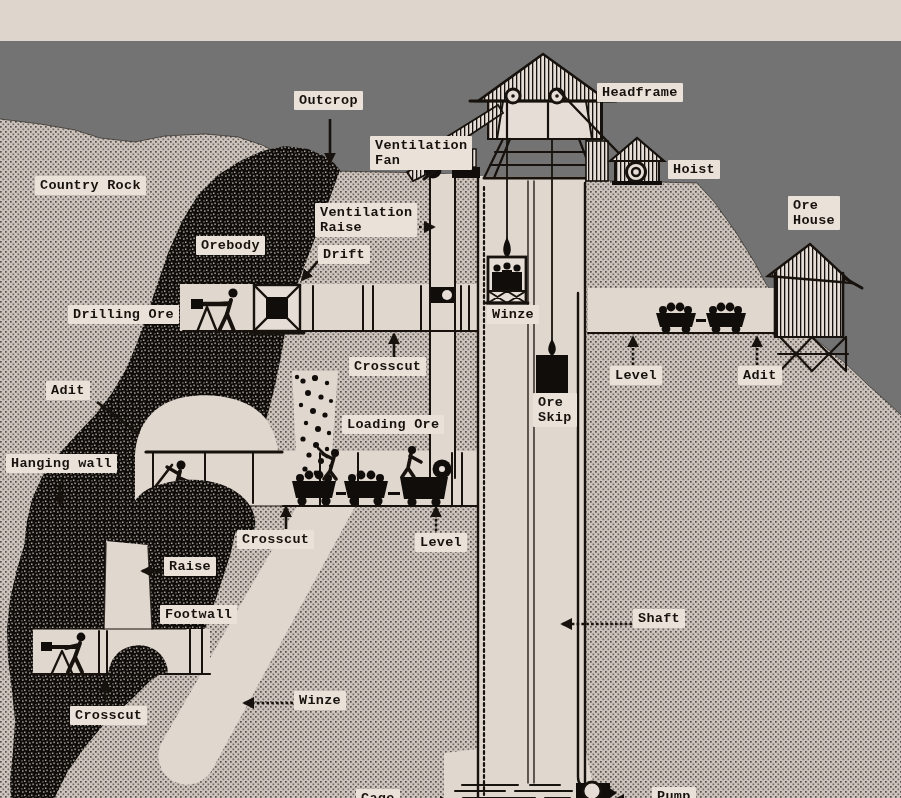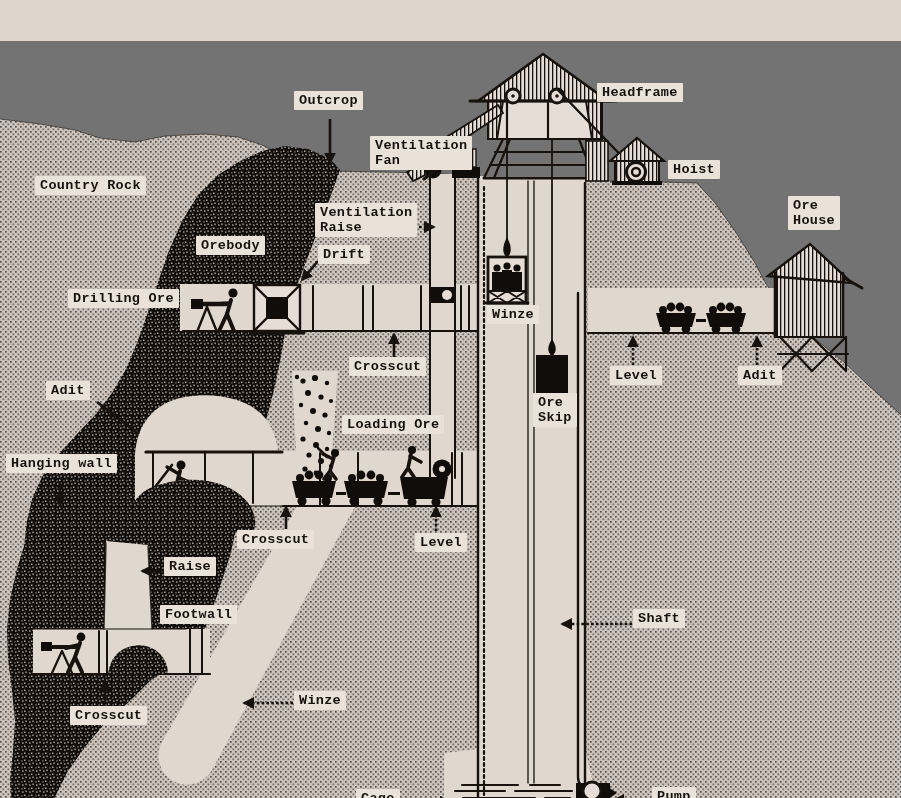--- a/index.html
+++ b/index.html
@@ -351,21 +351,21 @@
   <div class="lbl" style="left:196px;top:195px">
       <span>Orebody</span>
     </div>
   <div class="lbl" style="left:318px;top:204px">
       <span>Drift</span>
     </div>
   <div class="lbl" style="left:315px;top:162px">
     <span>Ventilation</span>
     <span>Raise</span>
   </div>
-  <div class="lbl" style="left:68px;top:248px">
+  <div class="lbl" style="left:68px;top:264px">
       <span>Drilling Ore</span>
     </div>
   <div class="lbl" style="left:349px;top:316px">
       <span>Crosscut</span>
     </div>
   <div class="lbl" style="left:487px;top:264px">
       <span>Winze</span>
     </div>
   <div class="lbl" style="left:533px;top:352px">
     <span>Ore</span>

